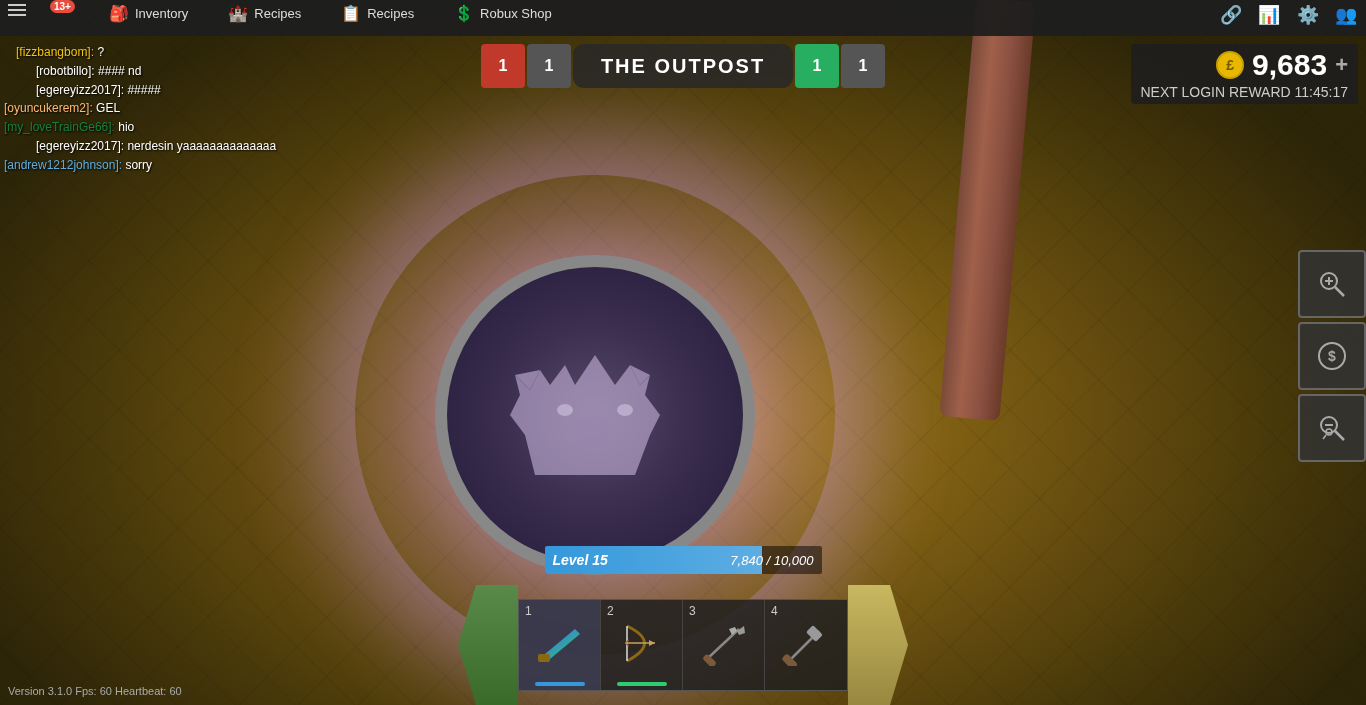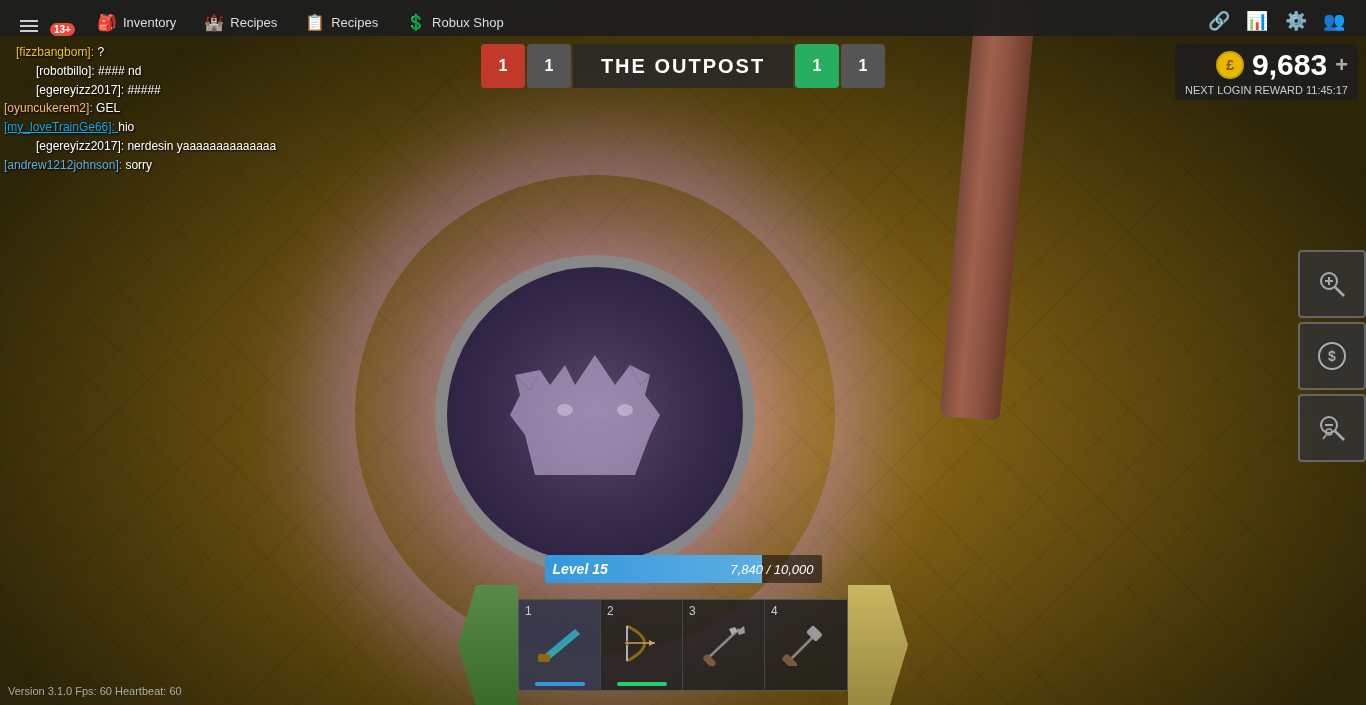--- a/index.html
+++ b/index.html
@@ -93,23 +93,23 @@
 
     
     #top-nav {
       position: absolute;
       top: 0; left: 0;
       width: 1366px;
       height: 36px;
       background: rgba(30, 30, 30, 0.95);
       z-index: 100;
       display: flex;
-      align-items: flex-end;
-      padding: 0 16px;
-      gap: 8px;
+      align-items: flex-start;
+      padding: 0 4px;
+      gap: 20px;
     }
 
     .nav-hamburger {
       display: flex;
       flex-direction: column;
       gap: 3px;
       padding: 4px;
       cursor: pointer;
     }
     .nav-hamburger span {
@@ -207,20 +207,21 @@
       color: white;
       font-size: 20px;
       font-weight: bold;
       padding: 0 20px;
       height: 44px;
       display: flex;
       align-items: center;
       letter-spacing: 2px;
       min-width: 220px;
       justify-content: center;
+      border-radius: 11px;
     }
 
     .hud-btn-green {
       background: #27ae60;
       color: white;
       font-size: 16px;
       font-weight: bold;
       width: 44px;
       height: 44px;
       border: none;
@@ -267,21 +268,21 @@
 
     .currency-plus {
       color: #aaa;
       font-size: 22px;
       font-weight: bold;
       cursor: pointer;
     }
 
     .login-reward {
       color: #cccccc;
-      font-size: 11px;
+      font-size: 14px;
       text-align: center;
     }
 
     
     #chat-box {
       position: absolute;
       top: 44px;
       left: 4px;
       z-index: 100;
       display: flex;
@@ -293,21 +294,21 @@
       font-size: 12px;
       text-shadow: 1px 1px 2px #000;
       line-height: 1.4;
     }
 
     .chat-name-yellow { color: #f1c40f; padding-left: 12px; }
     .chat-name-white { color: #ffffff; padding-left: 32px; }
     .chat-name-blue { color: #5dade2; }
     .chat-name-green { color: #58d68d; }
     .chat-name-cyan { color: #fdba74; }
-    .chat-name-orange { color: #0ea5e9; text-decoration: underline; }
+    .chat-name-orange { color: #15803d; }
     .chat-msg-text { color: #ffffff; }
 
     
     #version-info {
       position: absolute;
       bottom: 8px;
       left: 8px;
       z-index: 100;
       color: #aaa;
       font-size: 11px;
@@ -322,21 +323,21 @@
       z-index: 100;
       display: flex;
       flex-direction: column;
       align-items: center;
       width: 400px;
     }
 
     
     #xp-bar-container {
       width: 277px;
-      margin-bottom: 2px;
+      margin-bottom: 11px;
     }
 
     .xp-bar-bg {
       width: 100%;
       height: 28px;
       background: rgba(0,0,0,0.5);
       border-radius: 2px;
       overflow: hidden;
       position: relative;
     }

